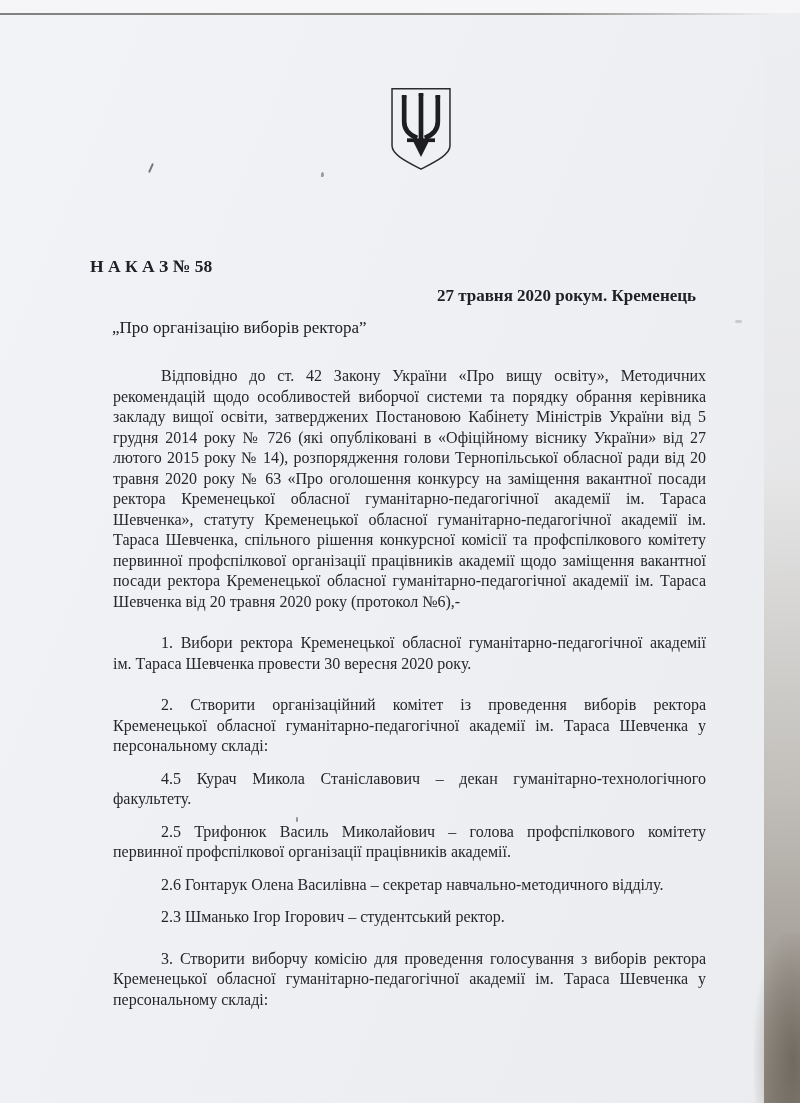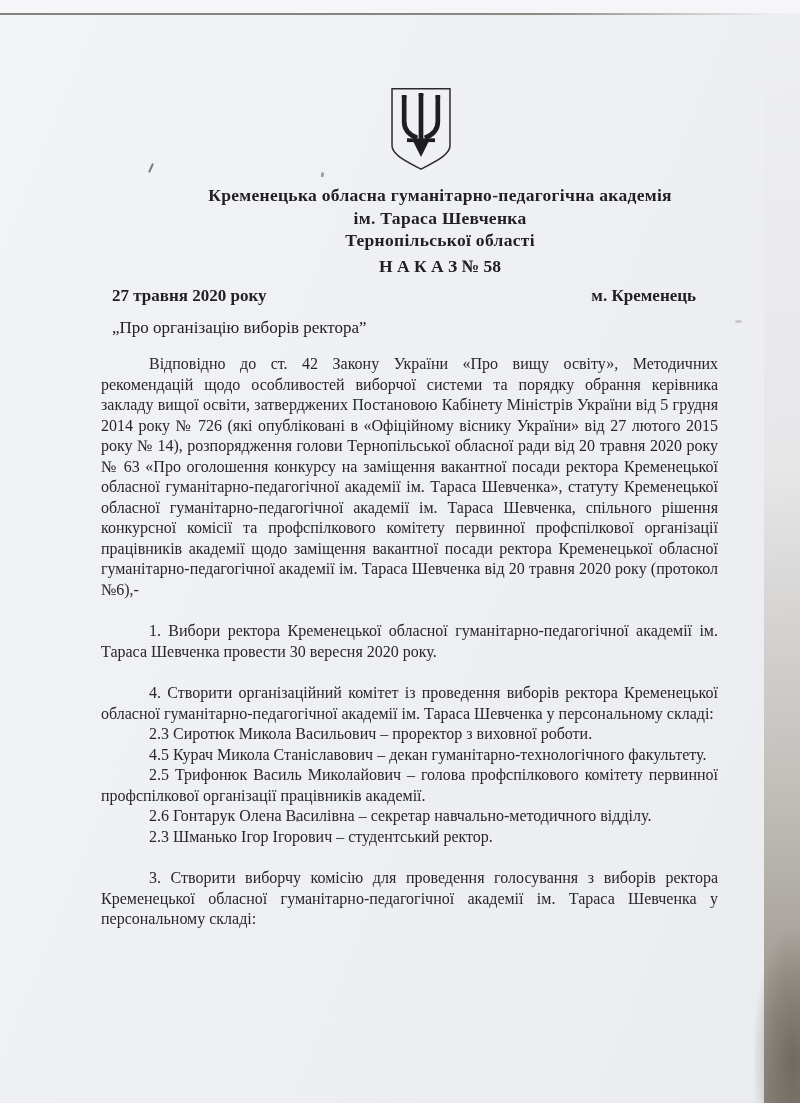--- a/index.html
+++ b/index.html
@@ -30,29 +30,29 @@
   .corner-blotch{
     position:absolute;right:0;bottom:0;width:46px;height:170px;
     background:radial-gradient(ellipse at 85% 75%,rgba(86,80,70,0.6) 0%,rgba(86,80,70,0.25) 45%,rgba(86,80,70,0) 75%);
   }
   
   .emblem{position:absolute;left:388px;top:86px;width:66px;height:86px;}
   .emblem svg{width:100%;height:100%;}
   
   .header-block{position:absolute;left:90px;top:184px;width:700px;text-align:center;}
   .header-block div{font-weight:bold;font-size:17.5px;line-height:22.5px;letter-spacing:.3px;color:#202026;}
-  .order-heading{position:absolute;left:90px;top:256px;width:700px;text-align:center;
+  .order-heading{position:absolute;left:90px;top:256px;width:700px;
     font-weight:bold;font-size:17.5px;color:#202026;}
   
-  .dateline{position:absolute;left:112px;top:286px;width:584px;display:flex;justify-content:space-between;
+  .dateline{position:absolute;left:112px;top:286px;width:584px;display:flex;justify-content:flex-end;
     font-weight:bold;font-size:17px;color:#202026;}
   .subject{position:absolute;left:112px;top:318px;font-weight:normal;font-size:17px;color:#202026;}
   
   .docbody{position:absolute;left:101px;top:354px;width:617px;font-size:16px;line-height:20.5px;text-align:justify;}
-  .docbody p{margin:0;text-indent:48px;}
+  .docbody p{margin:12px;text-indent:48px;}
   .docbody p.resolve{font-weight:bold;text-indent:0;font-size:16.5px;}
   .docbody p.gap{margin-top:21px;}
   
   .speck{position:absolute;background:#565656;}
   .speck-stroke1{left:150px;top:163px;width:2px;height:10px;transform:rotate(24deg);opacity:.8;border-radius:1px;}
   .speck-comma{left:321px;top:172px;width:3px;height:5px;opacity:.55;border-radius:50% 50% 50% 0;}
   .speck-dot{left:296px;top:817px;width:2px;height:5px;opacity:.6;border-radius:1px;}
   .speck-smudge{left:735px;top:320px;width:7px;height:3px;opacity:.35;background:#8a8a8a;border-radius:2px;filter:blur(.5px);}
 </style>
 </head>
@@ -72,40 +72,34 @@
         <path d="M35 9 V62" stroke-width="5"></path>
         <path d="M17 11 V38 C17 48 24 53 31 55.5" stroke-width="5"></path>
         <path d="M53 11 V38 C53 48 46 53 39 55.5" stroke-width="5"></path>
         <path d="M20 58 H50" stroke-width="4"></path>
         <path d="M14.5 11 H19.5 M50.5 11 H55.5 M32.5 9 H37.5" stroke-width="3"></path>
       </g>
       <path d="M27 60 L35 76 L43 60 Z" fill="#1e1e22"></path>
     </svg>
   </div>
 
-  <div class="header-block">
-    <div>Кременецька обласна гуманітарно-педагогічна академія</div>
-    <div>ім. Тараса Шевченка</div>
-    <div>Тернопільської області</div>
-  </div>
 
   <div class="order-heading">Н А К А З  № 58</div>
 
   <div class="dateline">
     <span>27 травня 2020 року</span>
     <span>м. Кременець</span>
   </div>
 
   <div class="subject">„Про організацію виборів ректора”</div>
 
   <div class="docbody">
     <p>Відповідно до ст. 42 Закону України «Про вищу освіту», Методичних рекомендацій щодо особливостей  виборчої системи та порядку обрання керівника закладу вищої освіти, затверджених Постановою Кабінету Міністрів України від 5 грудня 2014 року № 726 (які опубліковані в «Офіційному віснику України» від 27 лютого 2015 року № 14), розпорядження голови Тернопільської обласної ради від 20 травня 2020 року № 63 «Про оголошення конкурсу на заміщення вакантної посади ректора Кременецької обласної гуманітарно-педагогічної академії ім. Тараса Шевченка», статуту Кременецької обласної гуманітарно-педагогічної академії ім. Тараса Шевченка, спільного рішення конкурсної комісії та профспілкового комітету первинної профспілкової організації працівників академії щодо заміщення вакантної посади ректора Кременецької обласної гуманітарно-педагогічної академії ім. Тараса Шевченка від 20 травня 2020 року (протокол №6),-</p>
     <p class="gap">1. Вибори ректора Кременецької обласної гуманітарно-педагогічної академії ім. Тараса Шевченка провести 30 вересня  2020 року.</p>
-    <p class="gap">4. Створити організаційний комітет із проведення виборів ректора Кременецької обласної гуманітарно-педагогічної академії ім. Тараса Шевченка у персональному складі:</p>
-    <p>2.3 Сиротюк Микола Васильович – проректор з виховної роботи.</p>
+    <p class="gap">2. Створити організаційний комітет із проведення виборів ректора Кременецької обласної гуманітарно-педагогічної академії ім. Тараса Шевченка у персональному складі:</p>
     <p>4.5 Курач Микола Станіславович – декан гуманітарно-технологічного факультету.</p>
     <p>2.5 Трифонюк Василь Миколайович – голова профспілкового комітету первинної профспілкової організації працівників академії.</p>
     <p>2.6 Гонтарук Олена Василівна – секретар навчально-методичного відділу.</p>
     <p>2.3 Шманько Ігор  Ігорович – студентський ректор.</p>
     <p class="gap">3. Створити виборчу комісію для проведення голосування з виборів ректора Кременецької обласної гуманітарно-педагогічної академії ім. Тараса Шевченка у персональному складі:</p>
   </div>
 
   <div class="speck speck-stroke1"></div>
   <div class="speck speck-comma"></div>
   <div class="speck speck-dot"></div>

